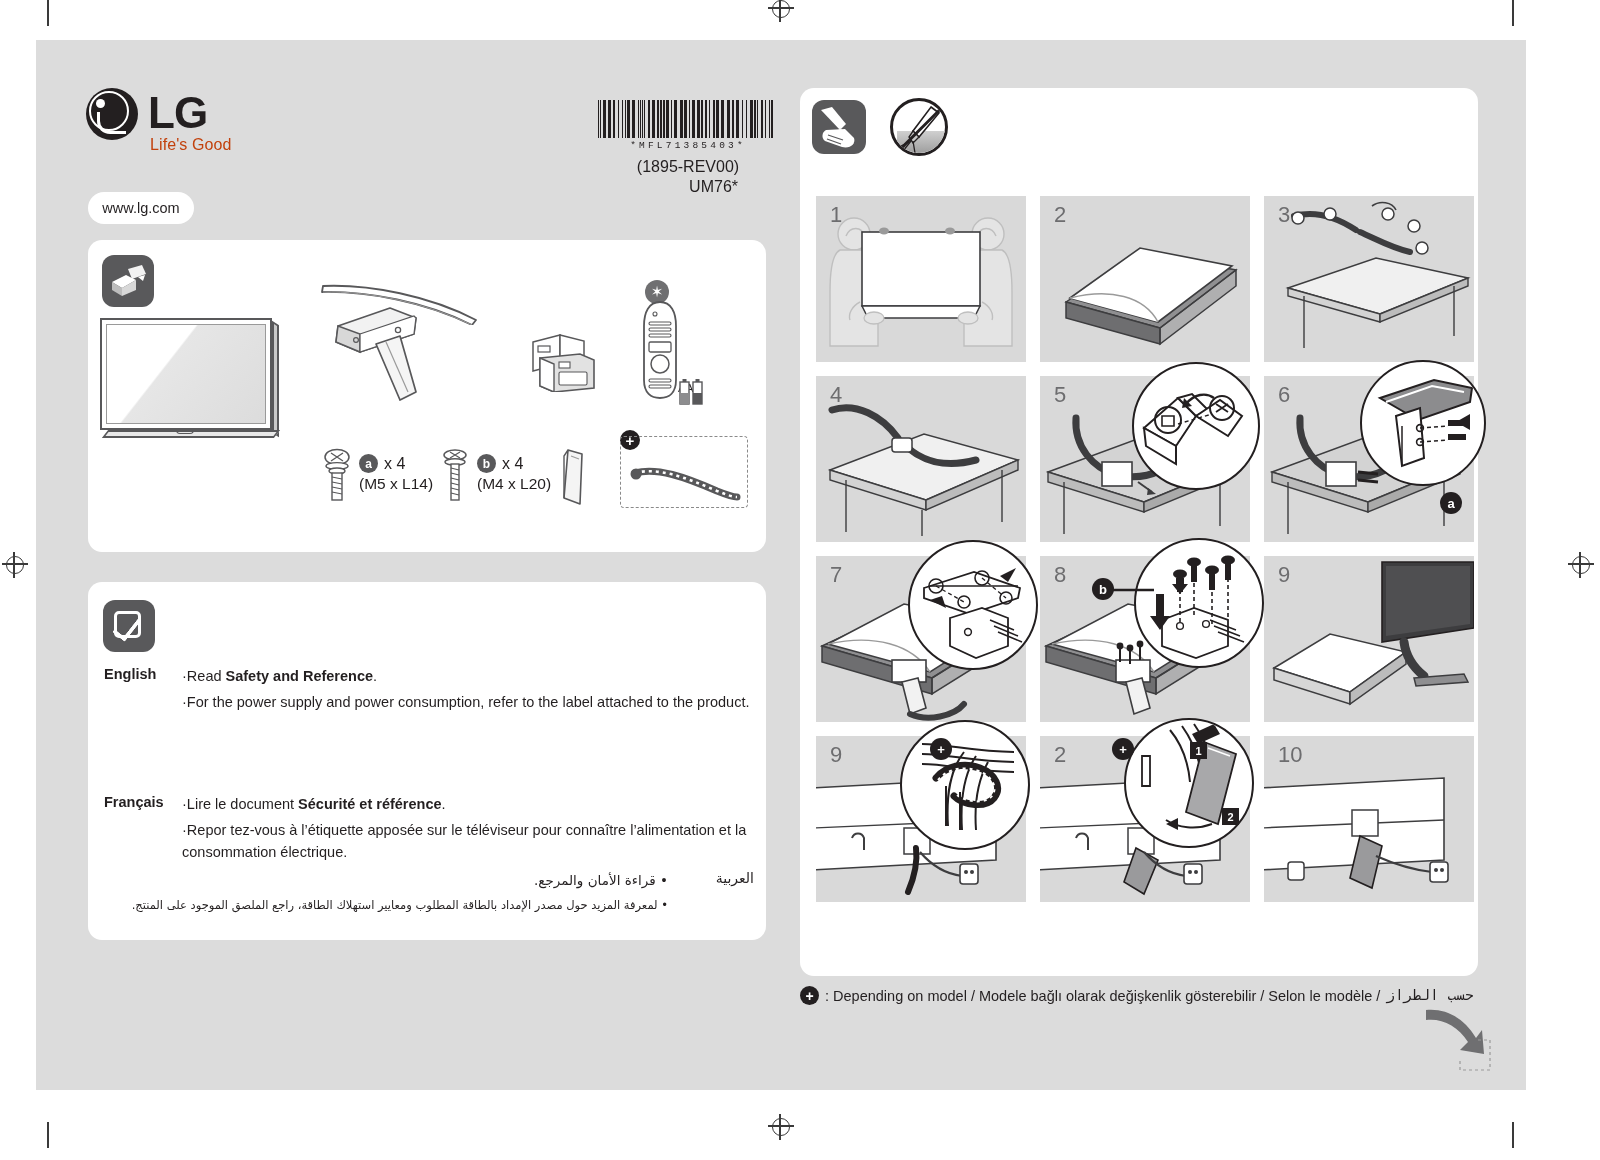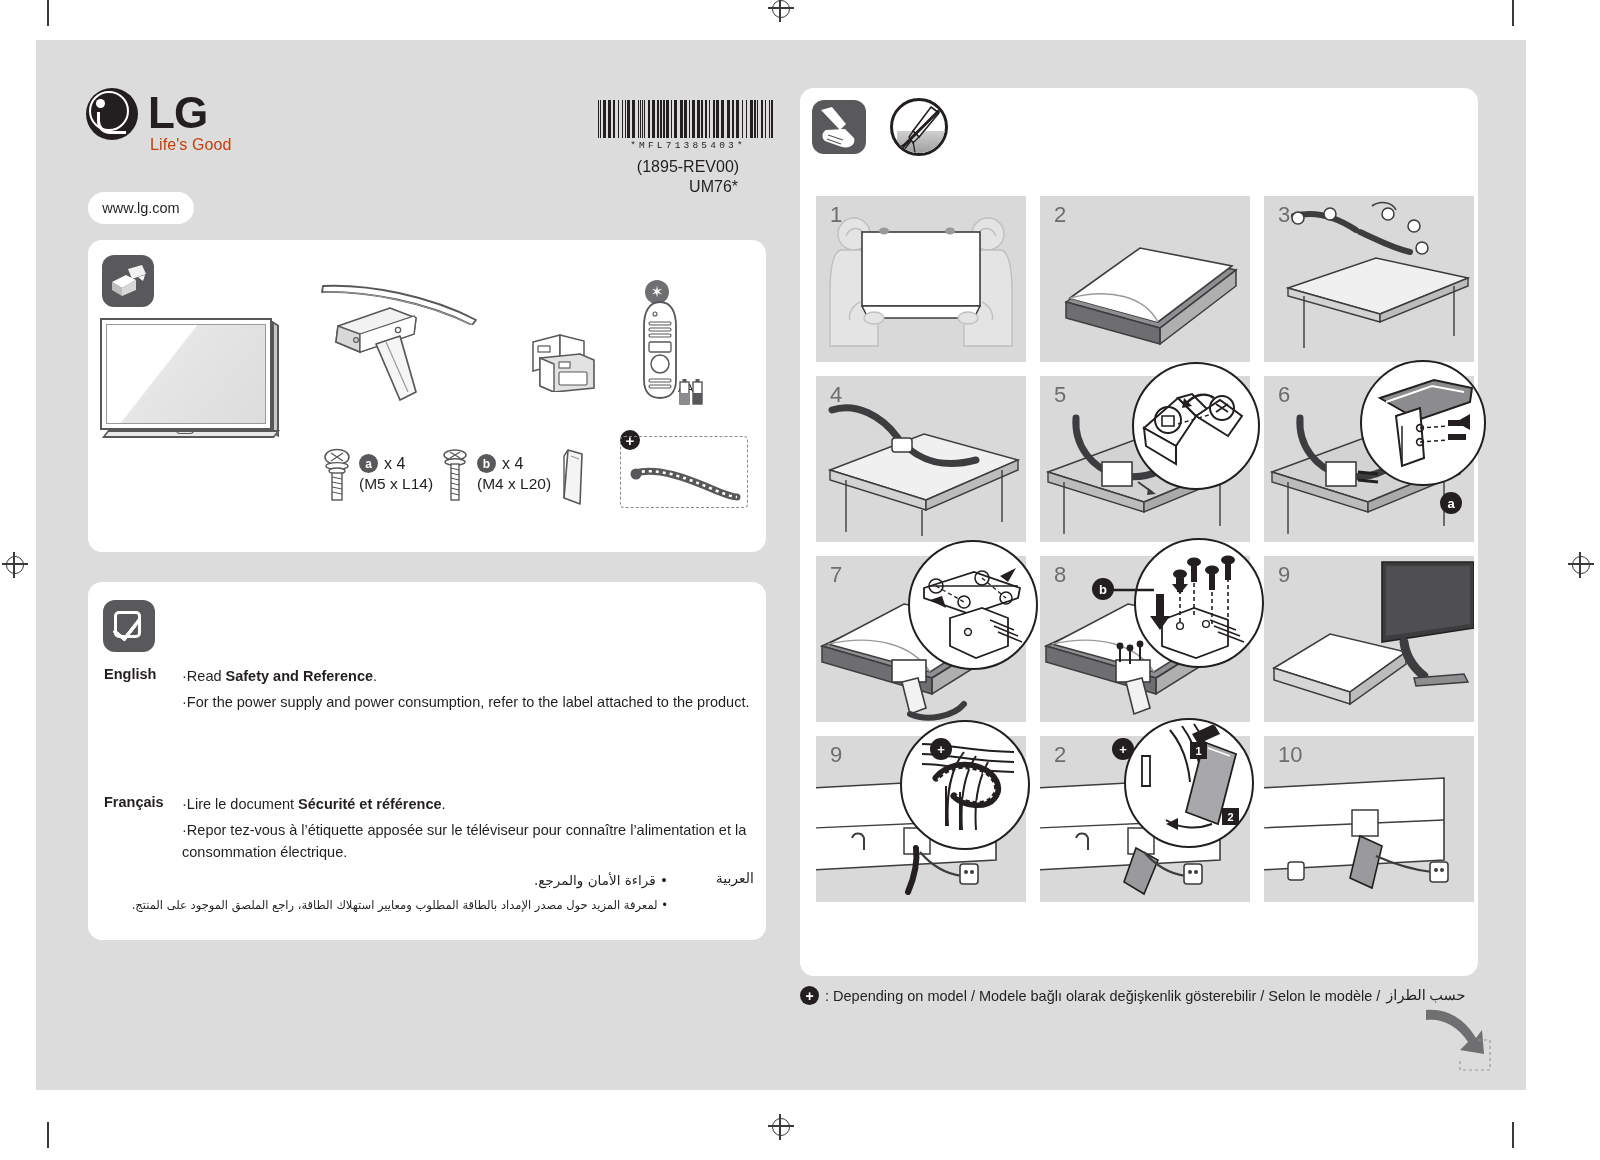--- a/index.html
+++ b/index.html
@@ -249,21 +249,21 @@
   #footer-note{
     position:absolute;left:800px;top:986px;width:700px;
     display:flex;align-items:center;gap:6px;
     font-size:14.5px;color:#231f20;
   }
   #footer-plus-badge{
     width:19px;height:19px;border-radius:50%;background:#231f20;color:#ffffff;
     font-size:14px;font-weight:bold;display:flex;align-items:center;
     justify-content:center;flex:none;line-height:1;
   }
-  #footer-note .ar{font-family:Liberation Serif, serif;direction:rtl;}
+  #footer-note .ar{font-family:Liberation Mono, monospace;direction:rtl;}
 
   
   #corner-fold{position:absolute;left:1420px;top:1000px;width:72px;height:72px;}
 </style>
 </head>
 <body>
 
 <div class="page">
 
   <div class="regmark" style="left:772px;top:0px;">

